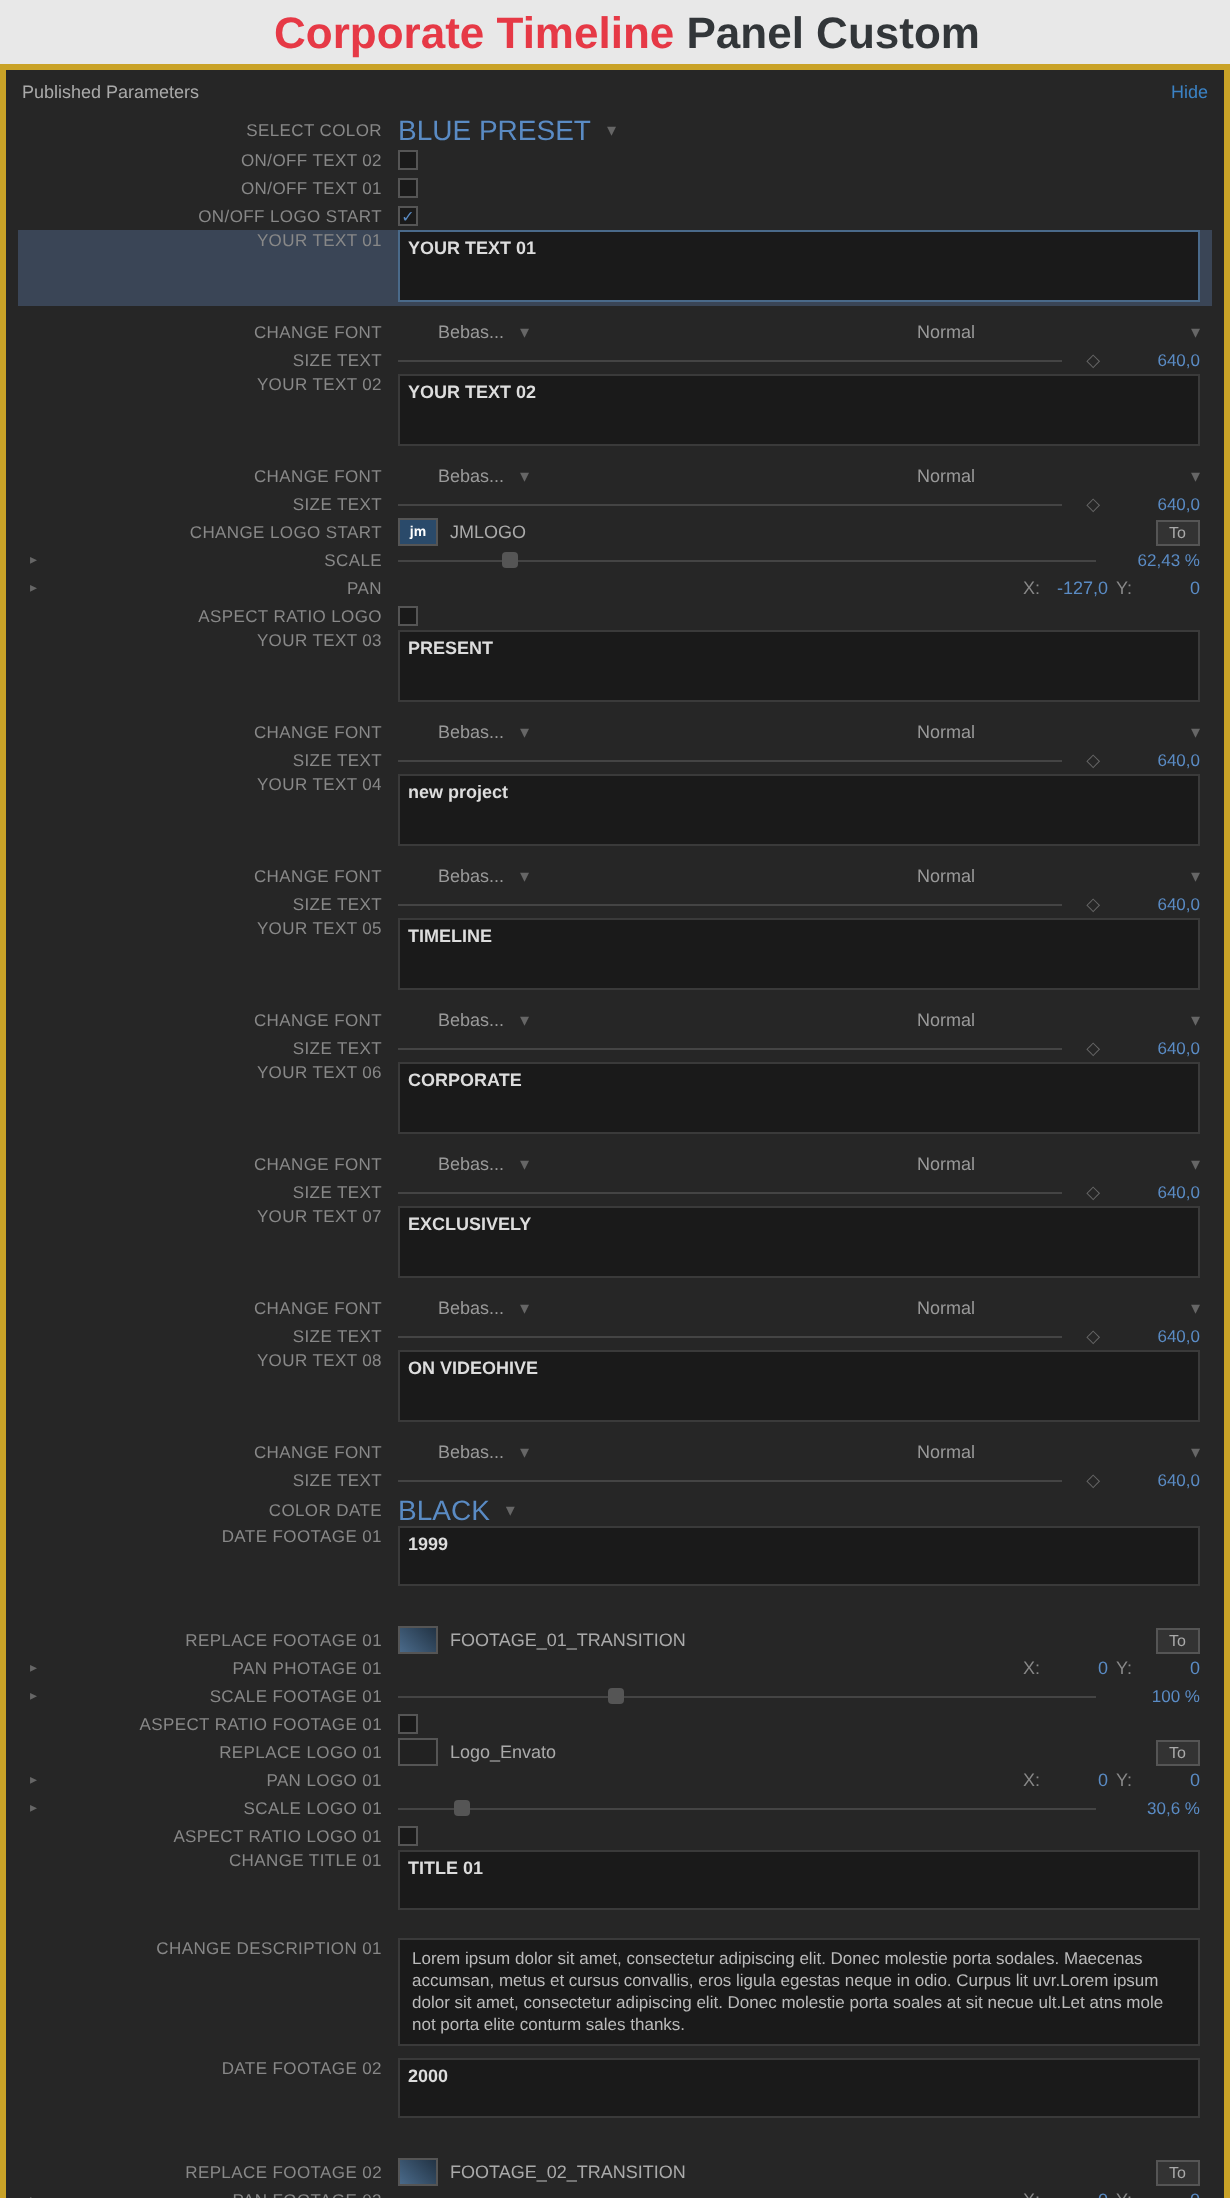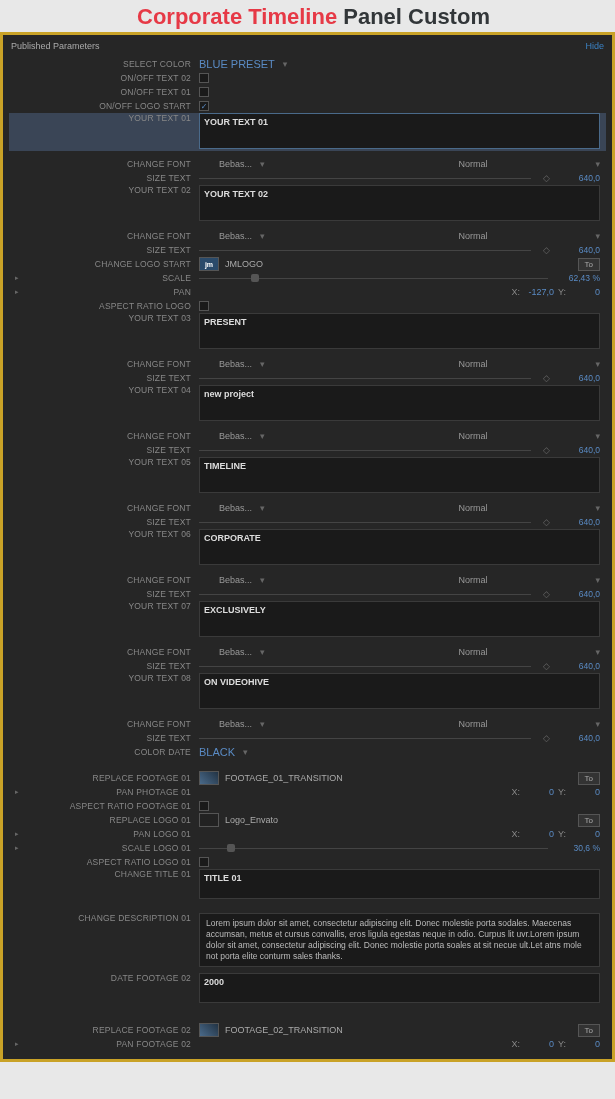--- a/index.html
+++ b/index.html
@@ -55,21 +55,21 @@
     text-transform: uppercase;
     letter-spacing: 0.2px;
   }
   .value-area {
     flex: 1;
     display: flex;
     align-items: center;
     gap: 6px;
     padding-right: 6px;
   }
-  .blue-txt { color: #5a8bc4; font-size: 11px; }
+  .blue-txt { color: #5a8bc4; font-size: 14px; }
   .checkbox {
     width: 10px; height: 10px;
     border: 1px solid #555;
     background: #1a1a1a;
     display: inline-flex;
     align-items: center;
     justify-content: center;
     color: #5a8bc4;
     font-size: 8px;
   }
@@ -434,40 +434,56 @@
         </div>
       </div>
 
   <div class="row">
     <div class="label">COLOR DATE</div>
     <div class="value-area">
           <span class="blue-txt">BLACK</span>
           <span class="caret">▾</span>
         </div>
   </div>
+  <div class="row row-tall">
+    <div class="label">DATE FOOTAGE 01</div>
+    <div class="value-area">
+          <div class="text-input" style="height:30px">1999</div>
+        </div>
+  </div>
   <div class="spacer-lg"></div>
 
   <div class="row">
     <div class="label">REPLACE FOOTAGE 01</div>
     <div class="value-area">
       <span class="thumb thumb-footage"></span>
       <span style="color:#aaa;">FOOTAGE_01_TRANSITION</span>
       <span class="to-btn">To</span>
     </div>
   </div>
   <div class="row">
     <span class="expand-arrow">▸</span>
     <div class="label">PAN PHOTAGE 01</div>
     <div class="value-area">
           <div class="xy">
             <span>X:</span>
             <span class="num">0</span>
             <span>Y:</span>
             <span class="num">0</span>
           </div>
+        </div>
+  </div>
+  <div class="row slider-row">
+    <span class="expand-arrow">▸</span>
+    <div class="label">SCALE FOOTAGE 01</div>
+    <div class="value-area">
+          <div class="slider-track">
+            <div class="slider-handle" style="left:30%"></div>
+          </div>
+          <span class="slider-val">100 %</span>
         </div>
   </div>
   <div class="row">
     <div class="label">ASPECT RATIO FOOTAGE 01</div>
     <div class="value-area">
           <span class="checkbox"></span>
         </div>
   </div>
 
   <div class="row">

